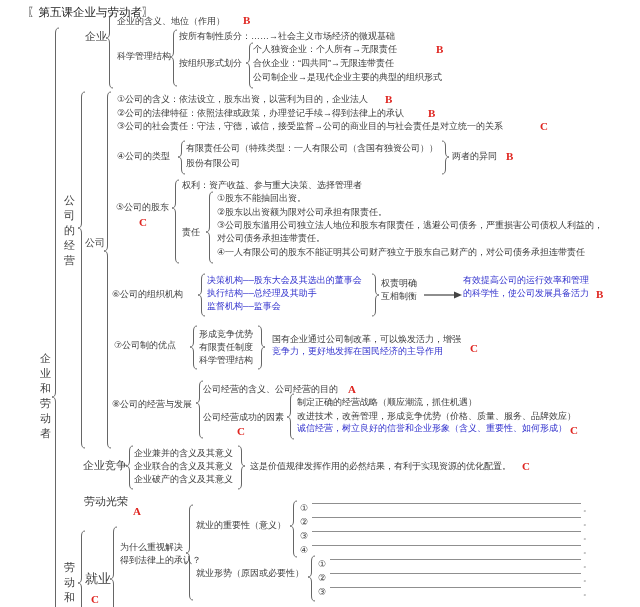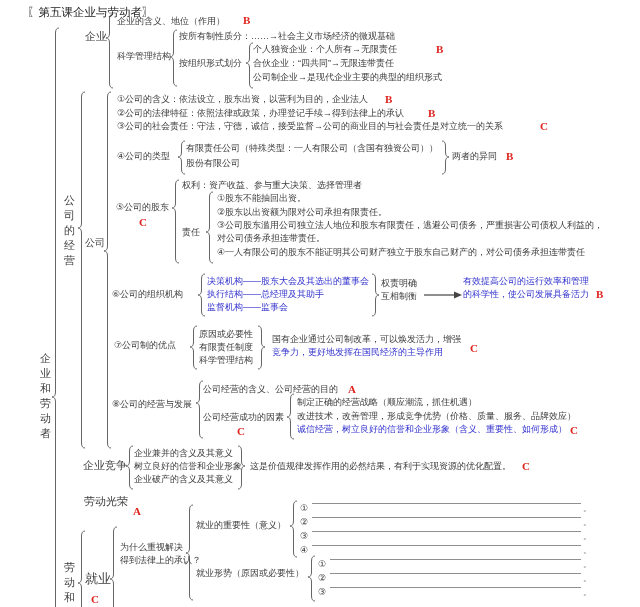--- a/index.html
+++ b/index.html
@@ -1,19 +1,19 @@
 <!DOCTYPE html>
 <html><head>
 <meta charset="utf-8">
 <style>
   html,body{margin:0;padding:0;background:#ffffff;}
   body{width:640px;height:607px;position:relative;overflow:hidden;
        font-family:"Liberation Sans","DejaVu Sans",sans-serif;}
   .t{position:absolute;font-size:9px;color:#3c3c3c;white-space:nowrap;line-height:11px;}
-  .b{color:#3232cd;}
+  .b{color:#3232cd;font-family:Liberation Mono, monospace;}
   .g{position:absolute;font-family:"Liberation Serif","DejaVu Serif",serif;
      font-weight:bold;font-size:11px;color:#df241f;white-space:nowrap;line-height:11px;}
   .v{position:absolute;font-size:11px;color:#3c3c3c;width:13px;line-height:15px;
      text-align:center;word-break:break-all;}
   .u{position:absolute;height:0;border-bottom:1.5px solid #8f8f8f;}
   .dot{position:absolute;font-size:8px;color:#555;line-height:10px;}
   #lines{position:absolute;left:0;top:0;pointer-events:none;}
   .ttl{position:absolute;font-size:11.5px;color:#222;white-space:nowrap;}
 </style>
 </head>
@@ -138,40 +138,40 @@
 <div class="t b" style="left:207px;top:276px">决策机构——股东大会及其选出的董事会</div>
 <div class="t b" style="left:207px;top:289px">执行结构——总经理及其助手</div>
 <div class="t b" style="left:207px;top:302px">监督机构——监事会</div>
 <div class="t" style="left:381px;top:278px">权责明确</div>
 <div class="t" style="left:381px;top:291px">互相制衡</div>
 <div class="t b" style="left:463px;top:276px">有效提高公司的运行效率和管理</div>
 <div class="t b" style="left:463px;top:289px">的科学性，使公司发展具备活力</div>
 <div class="g" style="left:596px;top:289px">B</div>
 
 <div class="t" style="left:114px;top:340px">⑦公司制的优点</div>
-<div class="t" style="left:199px;top:329px">原因或必要性</div>
+<div class="t" style="left:199px;top:329px">形成竞争优势</div>
 <div class="t" style="left:199px;top:342px">有限责任制度</div>
 <div class="t" style="left:199px;top:355px">科学管理结构</div>
 <div class="t" style="left:272px;top:334px">国有企业通过公司制改革，可以焕发活力，增强</div>
 <div class="t b" style="left:272px;top:347px">竞争力，更好地发挥在国民经济的主导作用</div>
 <div class="g" style="left:470px;top:343px">C</div>
 
 <div class="t" style="left:112px;top:399px">⑧公司的经营与发展</div>
 <div class="t" style="left:203px;top:384px">公司经营的含义、公司经营的目的</div>
 <div class="g" style="left:348px;top:384px">A</div>
 <div class="t" style="left:203px;top:412px">公司经营成功的因素</div>
 <div class="g" style="left:237px;top:426px">C</div>
 <div class="t" style="left:297px;top:397px">制定正确的经营战略（顺应潮流，抓住机遇）</div>
 <div class="t" style="left:297px;top:411px">改进技术，改善管理，形成竞争优势（价格、质量、服务、品牌效应）</div>
 <div class="t b" style="left:297px;top:424px">诚信经营，树立良好的信誉和企业形象（含义、重要性、如何形成）</div>
 <div class="g" style="left:570px;top:425px">C</div>
 
 <div class="t" style="left:83px;top:460px;font-size:11px">企业竞争</div>
 <div class="t" style="left:134px;top:448px">企业兼并的含义及其意义</div>
-<div class="t" style="left:134px;top:461px">树立良好的信誉和企业形象</div>
+<div class="t" style="left:134px;top:461px">企业联合的含义及其意义</div>
 <div class="t" style="left:134px;top:474px">企业破产的含义及其意义</div>
 <div class="t" style="left:250px;top:461px">这是价值规律发挥作用的必然结果，有利于实现资源的优化配置。</div>
 <div class="g" style="left:522px;top:461px">C</div>
 
 <div class="t" style="left:84px;top:496px;font-size:11px">劳动光荣</div>
 <div class="g" style="left:133px;top:506px">A</div>
 <div class="v" style="left:63px;top:560px">劳动和</div>
 <div class="t" style="left:85px;top:573px;font-size:13px">就业</div>
 <div class="g" style="left:91px;top:594px">C</div>
 <div class="t" style="left:120px;top:542px">为什么重视解决</div>

